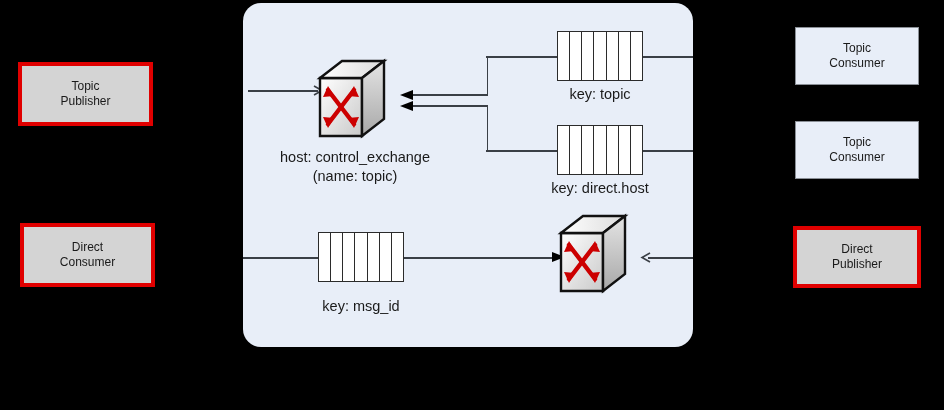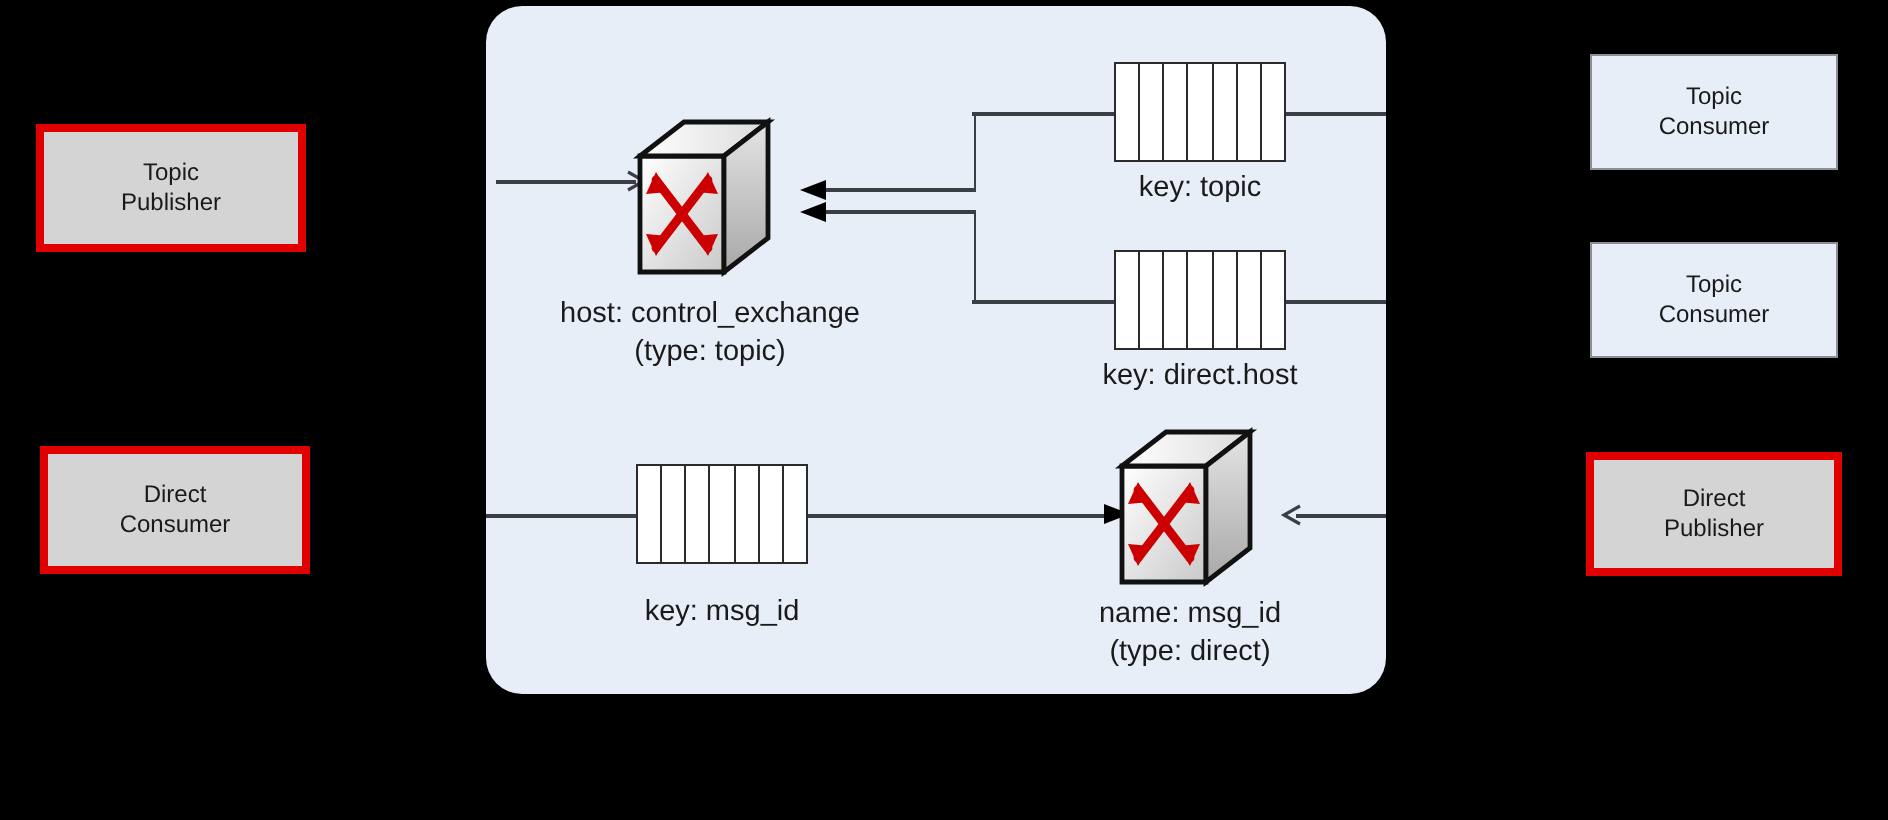--- a/index.html
+++ b/index.html
@@ -146,44 +146,40 @@
       <g fill="#cc0000">
         <polygon points="12,28 7,39 18,38"></polygon>
         <polygon points="38,70 43,59 32,60"></polygon>
         <polygon points="38,28 43,39 32,38"></polygon>
         <polygon points="12,70 7,59 18,60"></polygon>
       </g>
     </svg>
   </div>
   <div class="xlabel" style="left:250px;top:148px;width:210px;">
     <div>host: control_exchange</div>
-    <div>(type: topic)</div>
+    <div>(name: topic)</div>
   </div>
 
   <div class="exchange" style="left:557px;top:213px;">
     <svg width="74" height="82" viewBox="0 0 74 82">
       <polygon points="4,20 46,20 46,78 4,78" fill="url(#frontG)" stroke="#111" stroke-width="2.4"></polygon>
       <polygon points="4,20 26,3 68,3 46,20" fill="url(#topG)" stroke="#111" stroke-width="2.4"></polygon>
       <polygon points="46,20 68,3 68,61 46,78" fill="url(#sideG)" stroke="#111" stroke-width="2.4"></polygon>
       <g stroke="#cc0000" stroke-width="4.4" fill="none" stroke-linecap="round">
         <path d="M12,32 L38,66"></path>
         <path d="M38,32 L12,66"></path>
       </g>
       <g fill="#cc0000">
         <polygon points="12,28 7,39 18,38"></polygon>
         <polygon points="38,70 43,59 32,60"></polygon>
         <polygon points="38,28 43,39 32,38"></polygon>
         <polygon points="12,70 7,59 18,60"></polygon>
       </g>
     </svg>
   </div>
-  <div class="xlabel" style="left:495px;top:298px;width:200px;">
-    <div>name: msg_id</div>
-    <div>(type: direct)</div>
-  </div>
 
   <div class="node pub" style="left:18px;top:62px;width:135px;height:64px;">
     <span>Topic</span>
     <span>Publisher</span>
   </div>
 
   <div class="node pub" style="left:20px;top:223px;width:135px;height:64px;">
     <span>Direct</span>
     <span>Consumer</span>
   </div>

